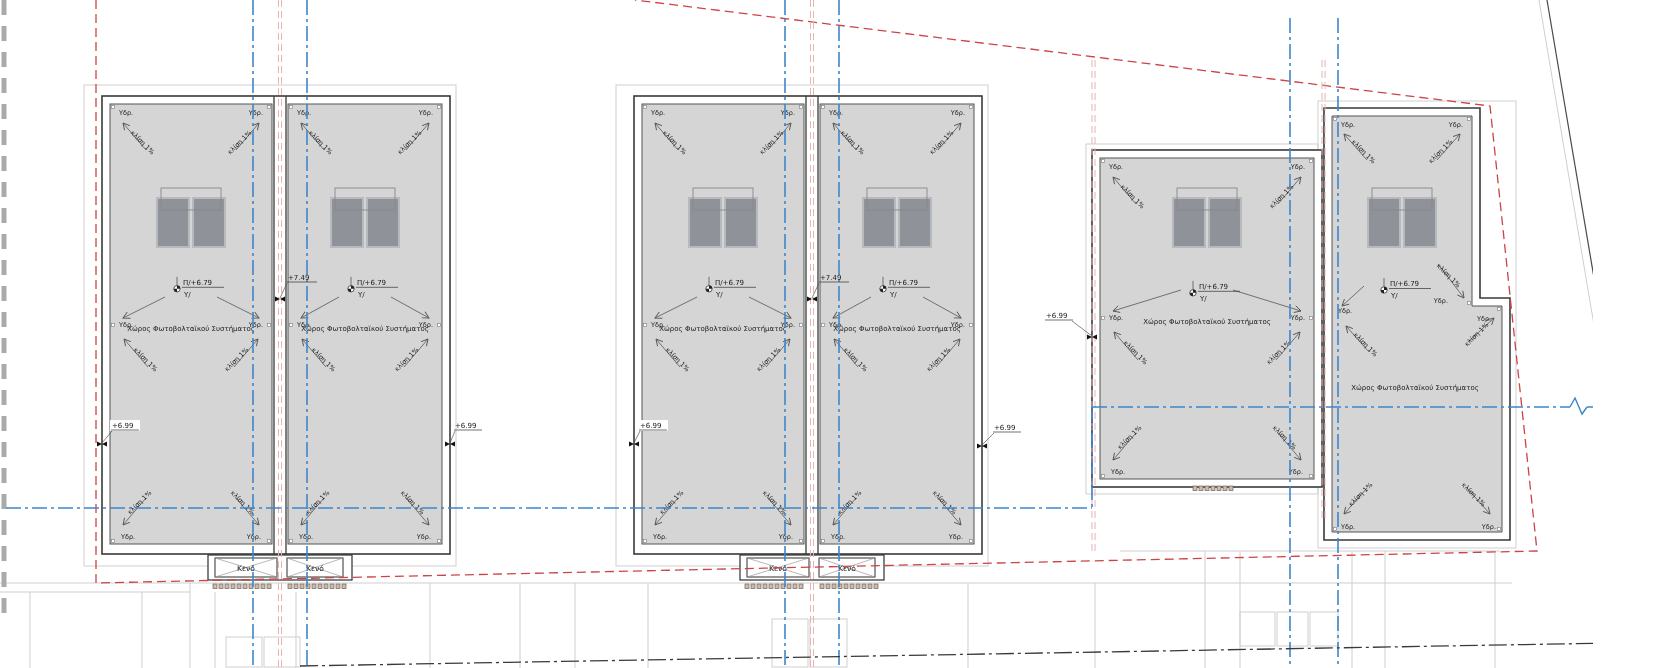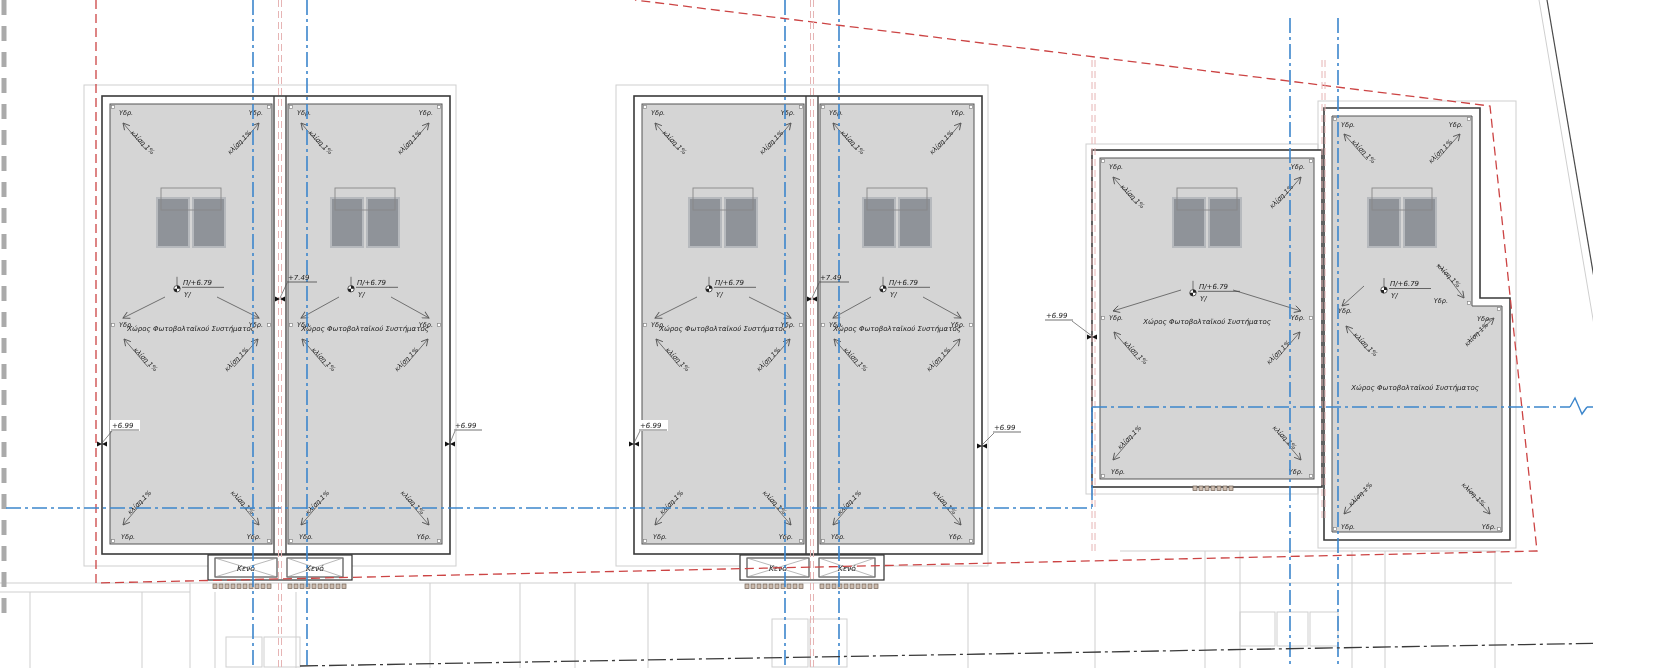--- a/index.html
+++ b/index.html
@@ -1,17 +1,17 @@
 <!DOCTYPE html>
 <html><head>
 <meta charset="utf-8">
 <style>
   html,body{margin:0;padding:0;background:#ffffff;}
   .canvas{position:relative;width:1593px;height:668px;background:#fff;overflow:hidden;
-          font-family:"DejaVu Sans",sans-serif;font-style:italic;}
+          font-family:"DejaVu Sans",sans-serif;}
   svg{position:absolute;left:0;top:0;}
   svg text{fill:#1a1a1a;font-family:"DejaVu Sans",sans-serif;}
   .t6{font-size:6.5px;}
   .t7{font-size:7px;}
   .t8{font-size:7.5px;}
   .sectA{font-size:11px;font-weight:bold;}
 </style>
 </head>
 <body>
 

